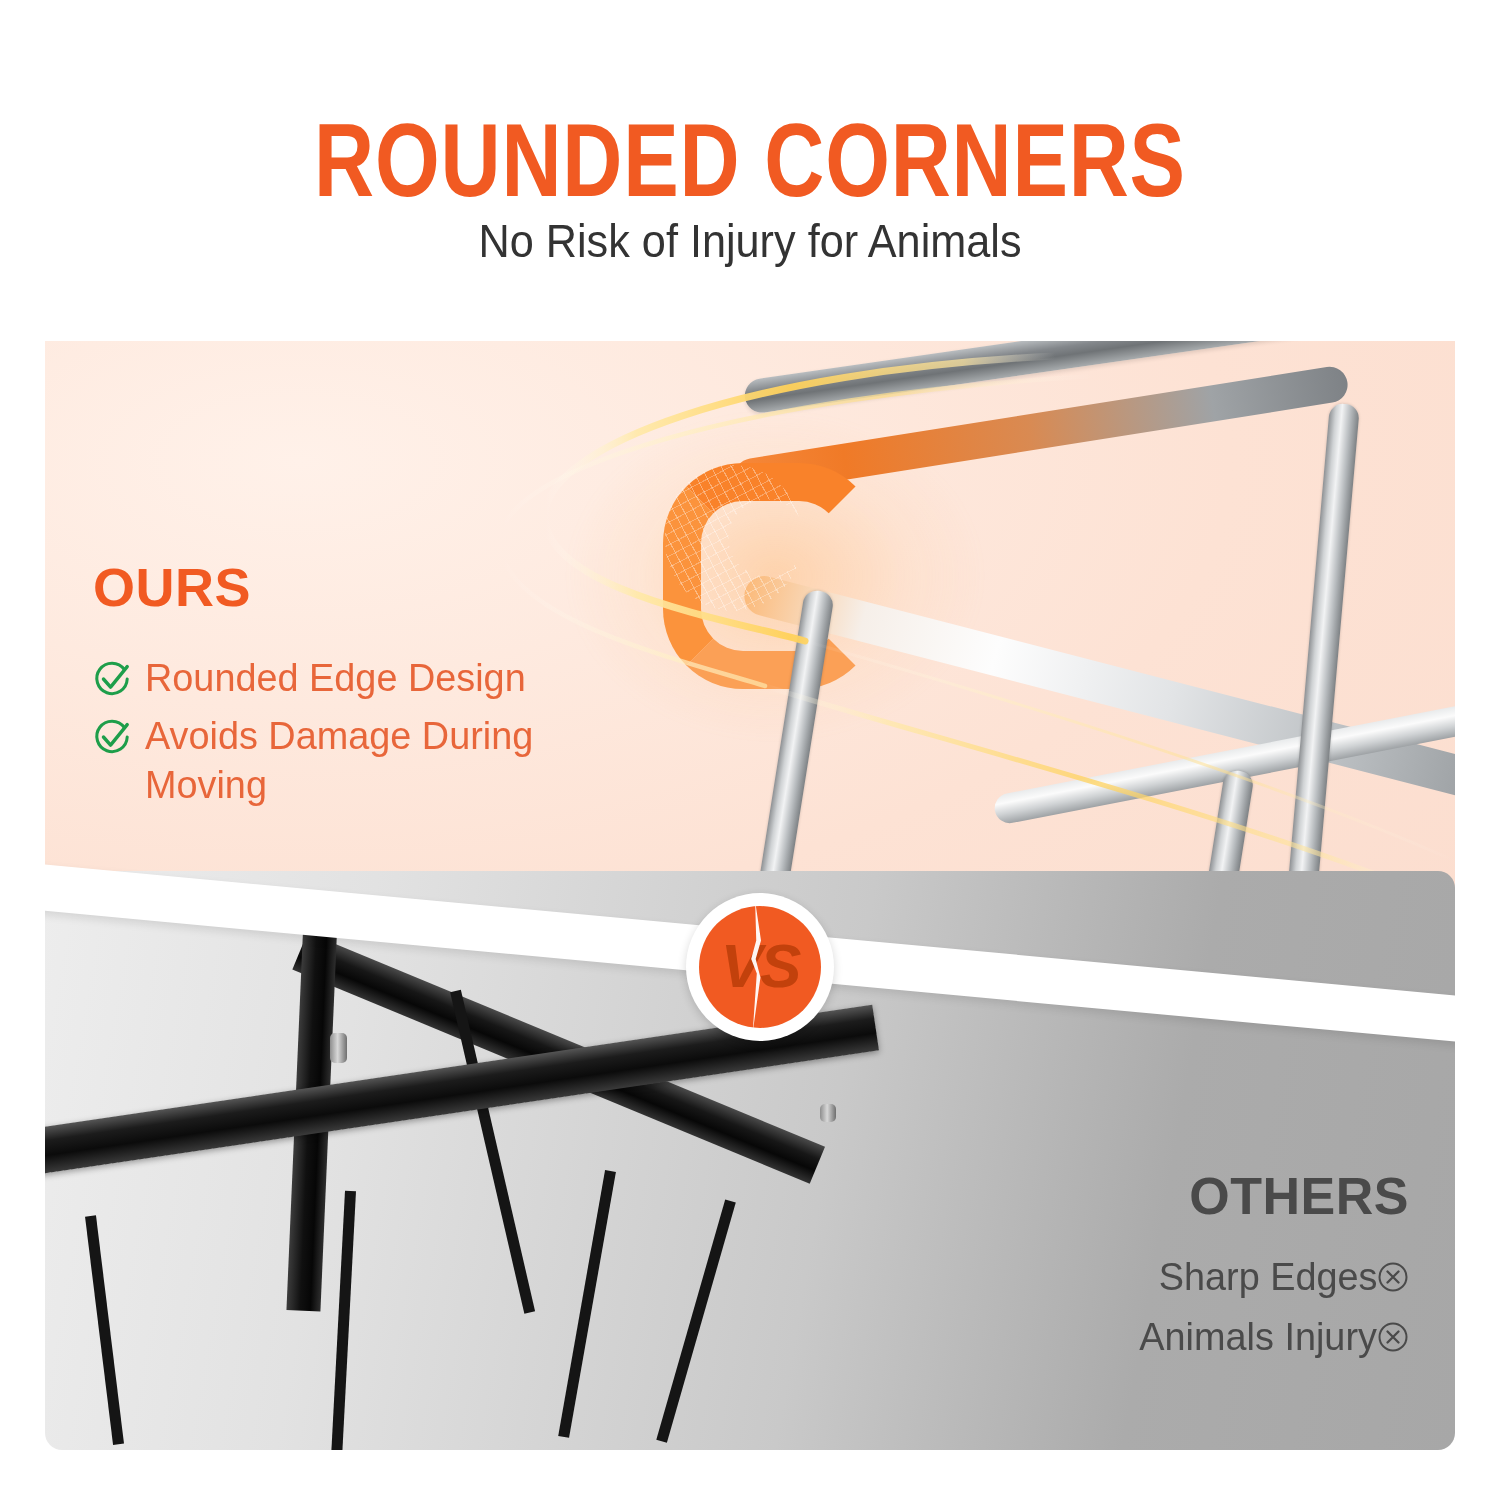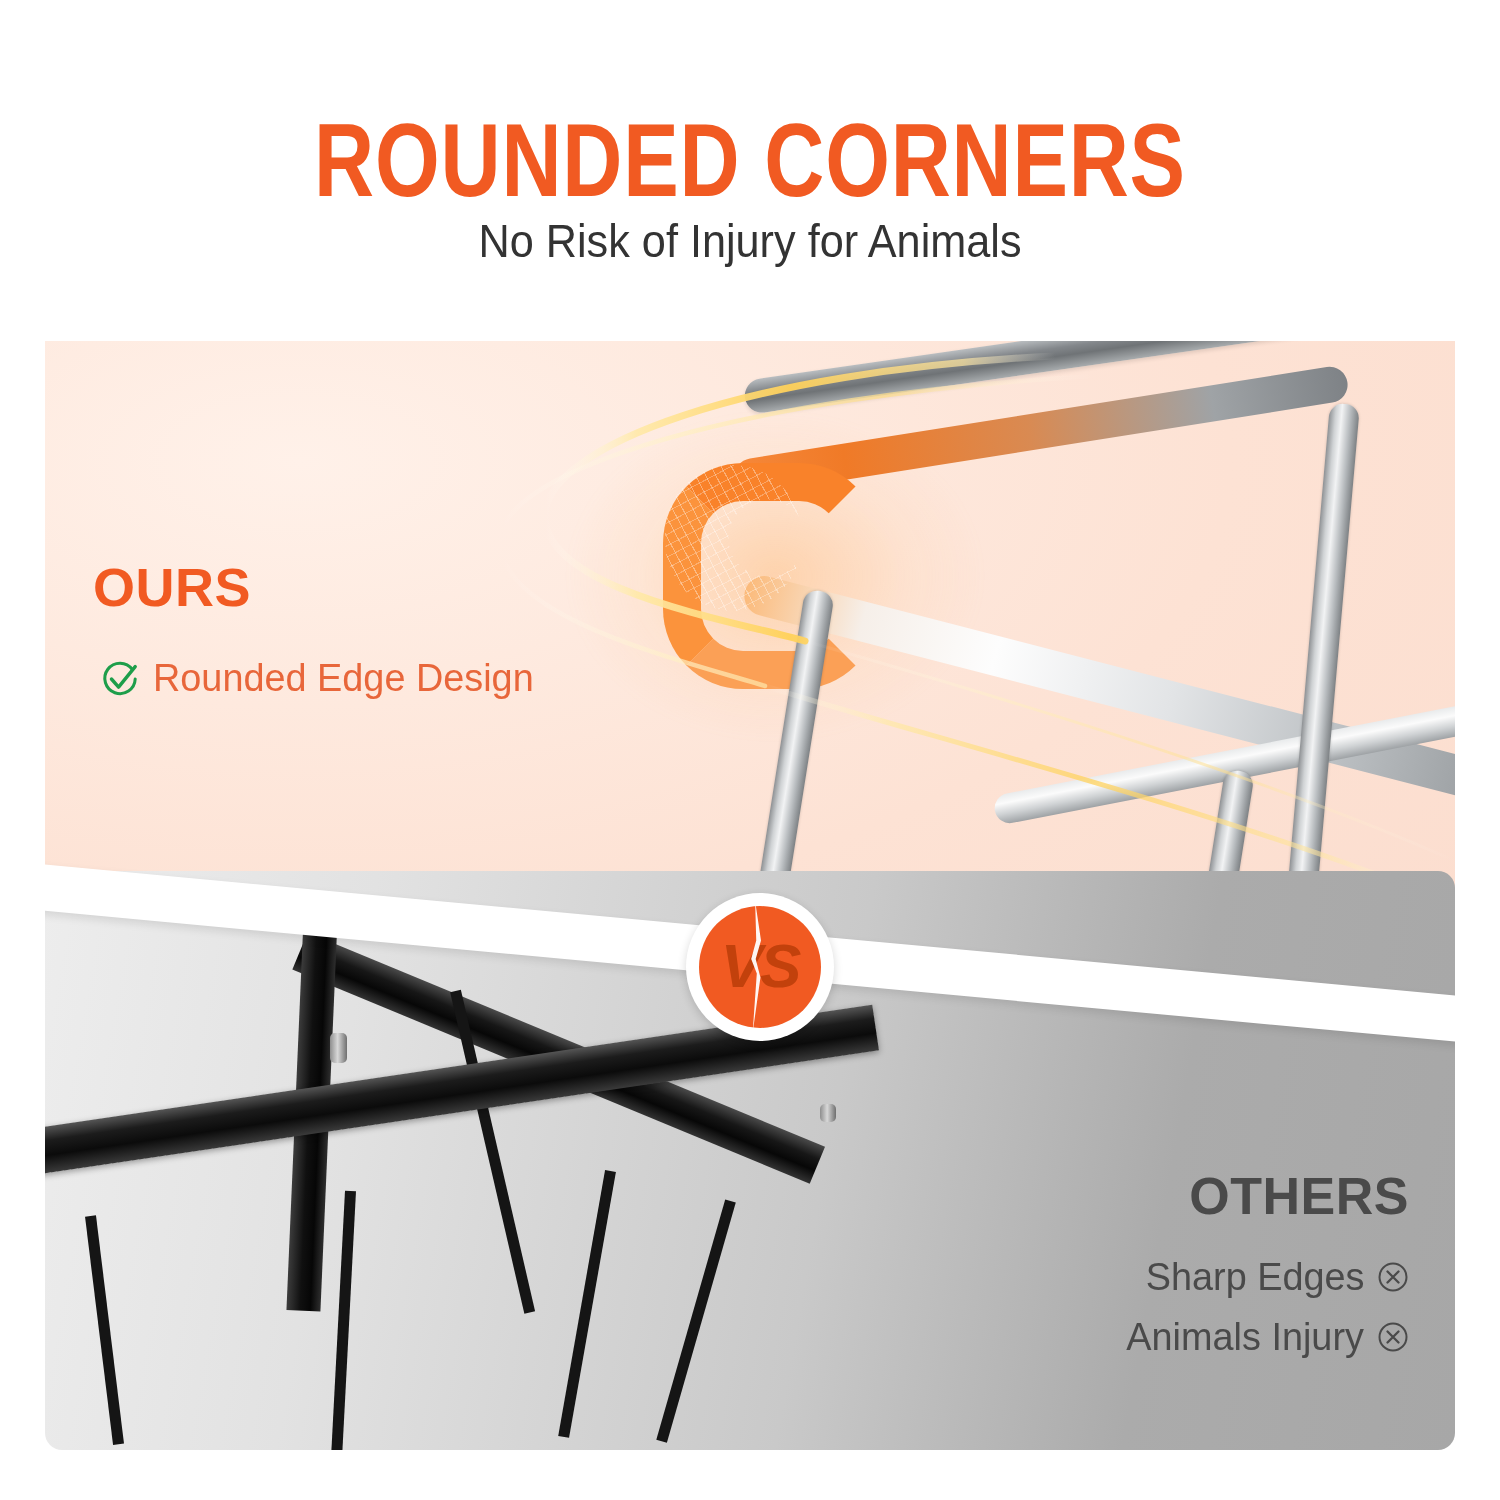--- a/index.html
+++ b/index.html
@@ -99,21 +99,21 @@
     position:absolute;left:520px;top:70px;width:420px;height:330px;border-radius:50%;
     background:radial-gradient(ellipse at center, rgba(255,160,60,.30) 0%, rgba(255,190,120,.10) 45%, rgba(255,255,255,0) 70%);
     filter:blur(6px);
   }
 
   
   .ours{position:absolute;left:40px;top:215px;width:560px;}
   .ours-h{
     font-size:54px;font-weight:700;color:#F15A22;letter-spacing:.5px;margin:0 0 36px 8px;
   }
-  .ours-list{list-style:none;margin:16px;padding:0;}
+  .ours-list{list-style:none;margin:8px;padding:0;}
   .ours-li{
     display:flex;align-items:flex-start;gap:14px;margin-bottom:10px;
   }
   .ico-check{flex:0 0 auto;width:38px;height:38px;margin-top:6px;}
   .ours-txt{
     font-size:39px;line-height:1.24;color:#E8663A;font-weight:400;
     transform:scaleX(.97);transform-origin:left center;
   }
 
   
@@ -164,21 +164,21 @@
 
   
   .others{
     position:absolute;right:46px;top:295px;width:560px;text-align:right;z-index:5;
   }
   .others-h{
     font-size:52px;font-weight:700;color:#4A4A4A;letter-spacing:.5px;margin:0 0 26px 0;
   }
   .others-list{list-style:none;margin:0;padding:0;}
   .others-li{
-    display:flex;align-items:center;justify-content:flex-end;gap:13px;margin-bottom:9px;
+    display:flex;align-items:center;justify-content:flex-end;margin-bottom:9px;
   }
   .others-txt{
     font-size:39px;line-height:1.3;color:#4A4A4A;font-weight:400;
     transform:scaleX(.97);transform-origin:right center;
   }
   .ico-x{flex:0 0 auto;width:32px;height:32px;}
 
   
   .vs{
     position:absolute;left:686px;top:893px;width:148px;height:148px;z-index:20;
@@ -260,20 +260,27 @@
 
           <li class="ours-li">
             <svg class="ico-check" viewBox="0 0 40 40">
               <path d="M33 10 A16 16 0 1 0 36 20" fill="none" stroke="#1E9E4A" stroke-width="3.2" stroke-linecap="round"></path>
               <path d="M11 20 L18.5 28.5 L36 7" fill="none" stroke="#1E9E4A" stroke-width="3.6" stroke-linecap="round" stroke-linejoin="round"></path>
             </svg>
             <span class="ours-txt">Rounded Edge Design</span>
           </li>
 
 
+          <li class="ours-li">
+            <svg class="ico-check" viewBox="0 0 40 40">
+              <path d="M33 10 A16 16 0 1 0 36 20" fill="none" stroke="#1E9E4A" stroke-width="3.2" stroke-linecap="round"></path>
+              <path d="M11 20 L18.5 28.5 L36 7" fill="none" stroke="#1E9E4A" stroke-width="3.6" stroke-linecap="round" stroke-linejoin="round"></path>
+            </svg>
+            <span class="ours-txt">Avoids Damage During Moving</span>
+          </li>
 
         </ul>
       </div>
     </div>
 
     <div class="divider"></div>
 
     <div class="panel-bot">
 
       <div>

